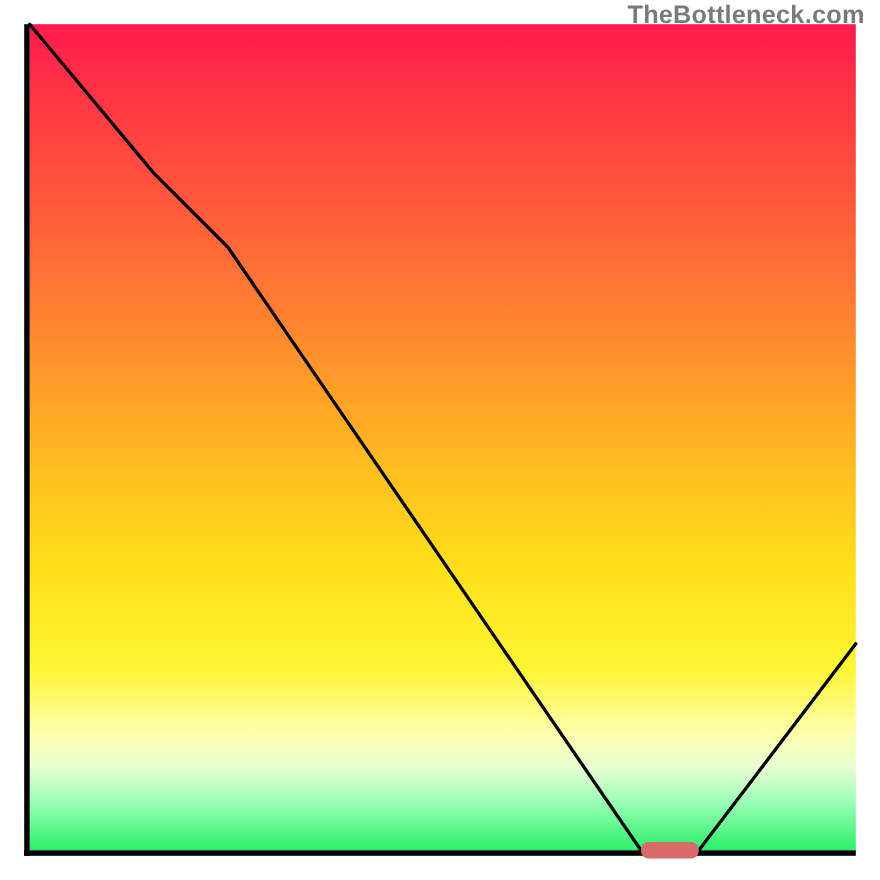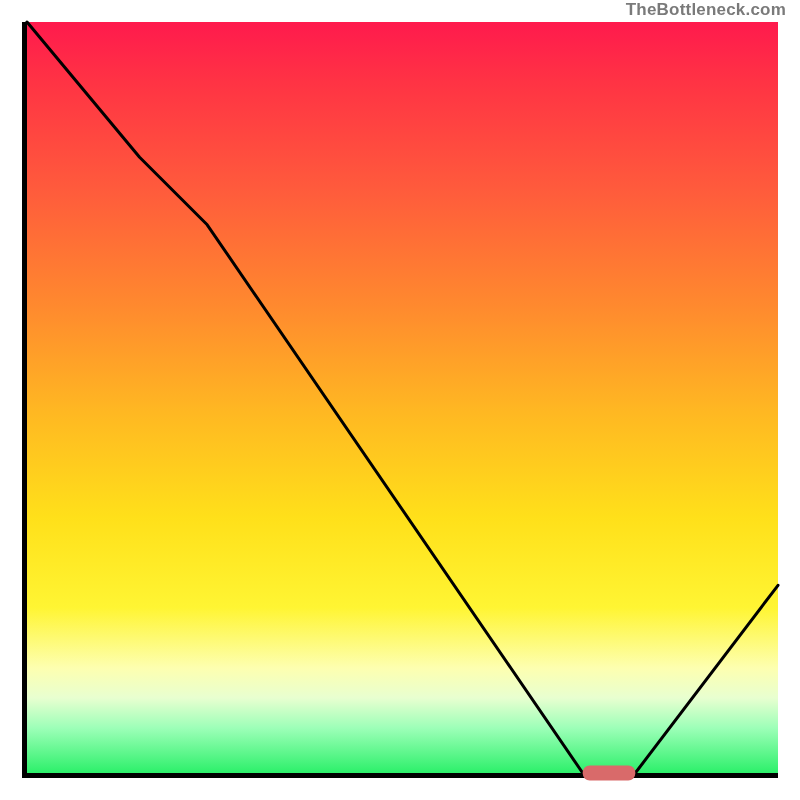--- a/index.html
+++ b/index.html
@@ -13,21 +13,21 @@
   .chart-container {
     position: relative;
     width: 800px;
     height: 800px;
   }
   .watermark {
     position: absolute;
     top: 0;
     right: 14px;
     font-family: Arial, Helvetica, sans-serif;
-    font-size: 17px;
+    font-size: 23px;
     font-weight: 600;
     color: #7a7a7a;
     letter-spacing: 0.2px;
   }
   .plot-frame {
     position: absolute;
     left: 22px;
     top: 22px;
     width: 756px;
     height: 756px;

